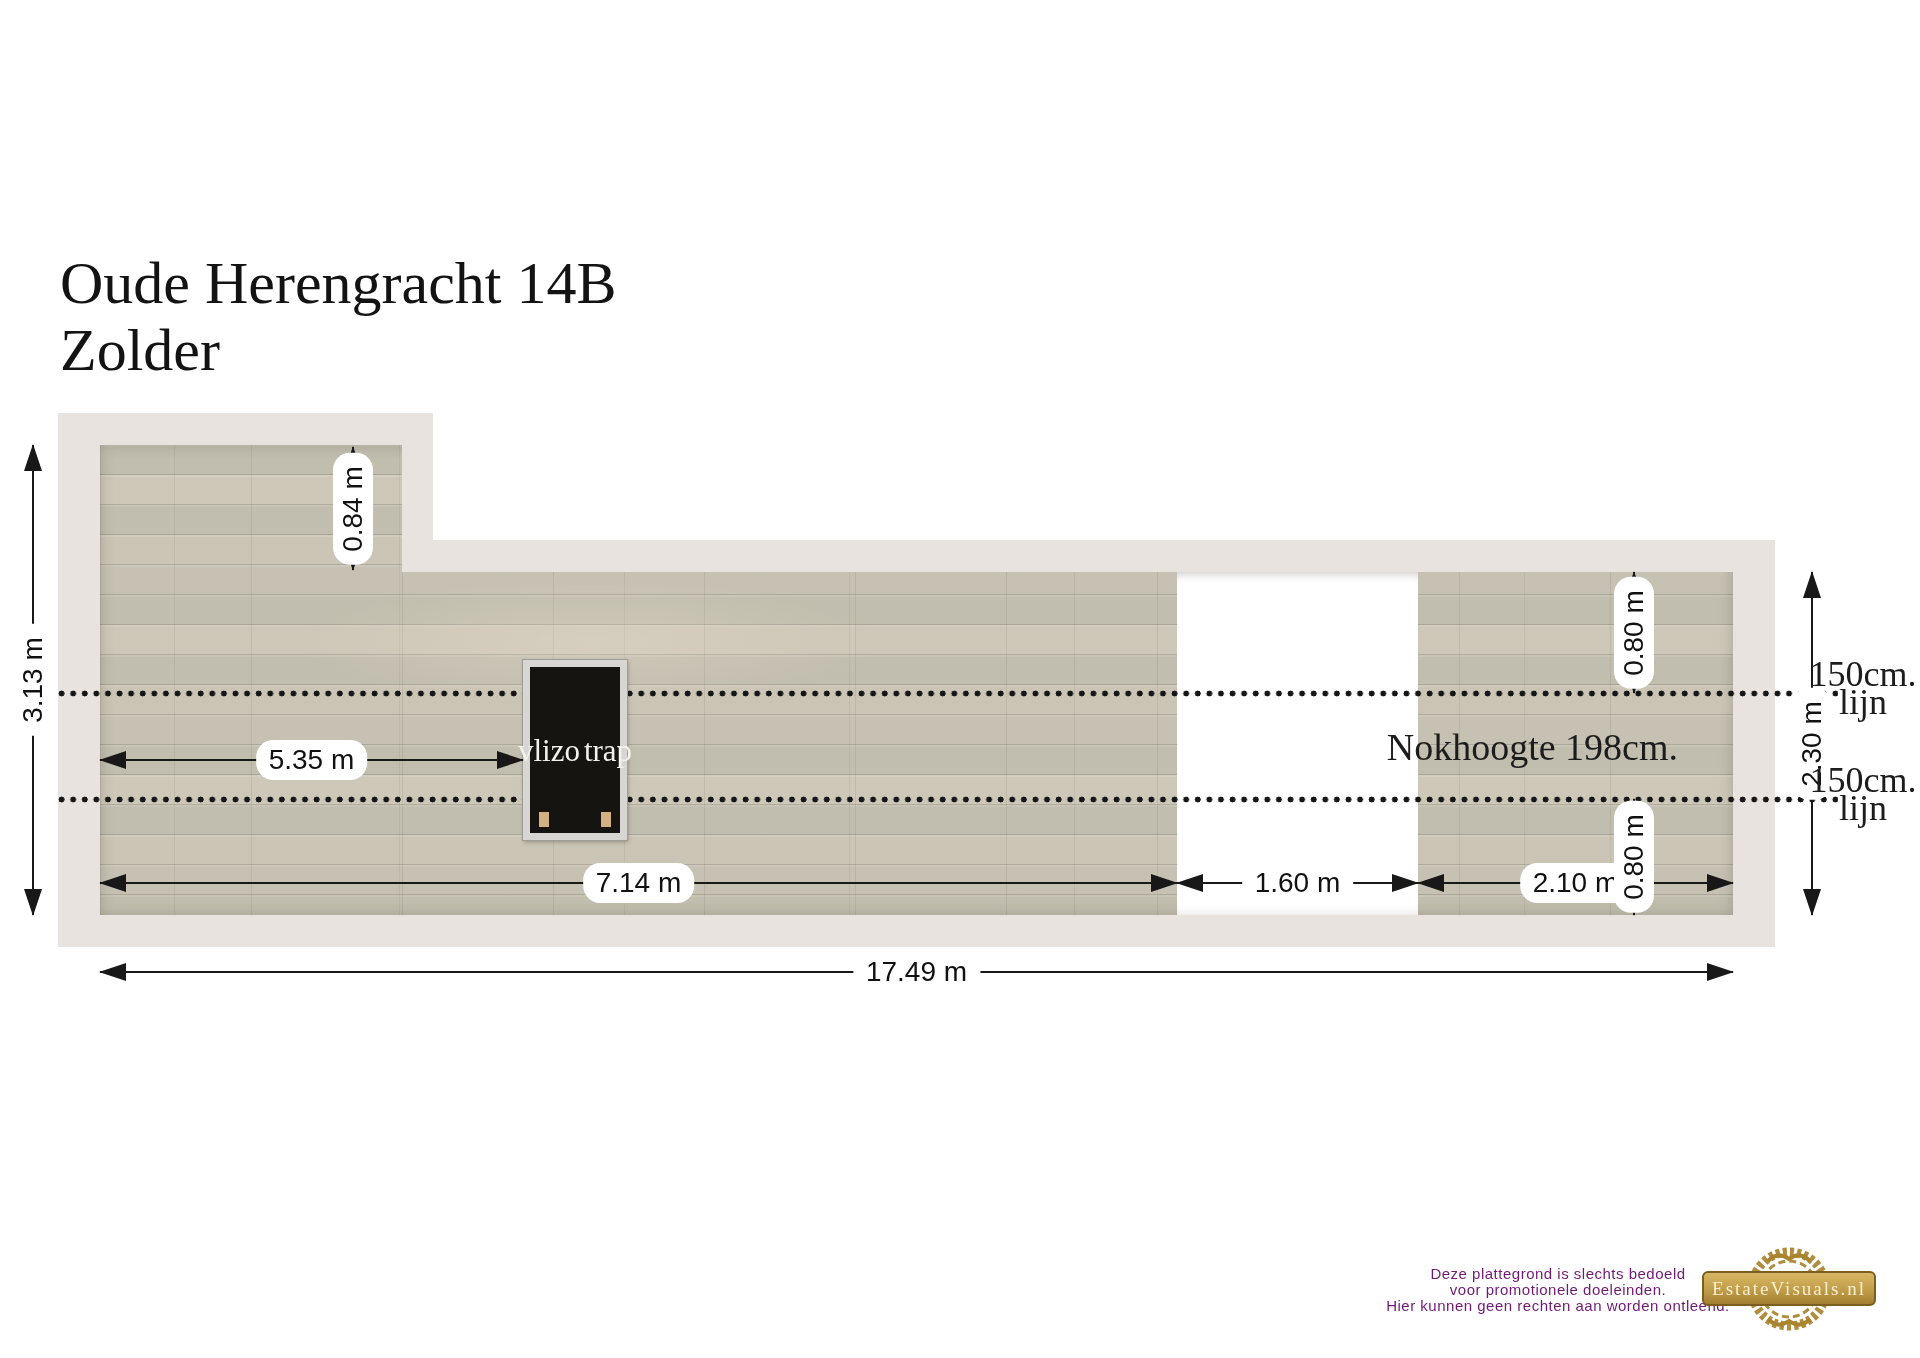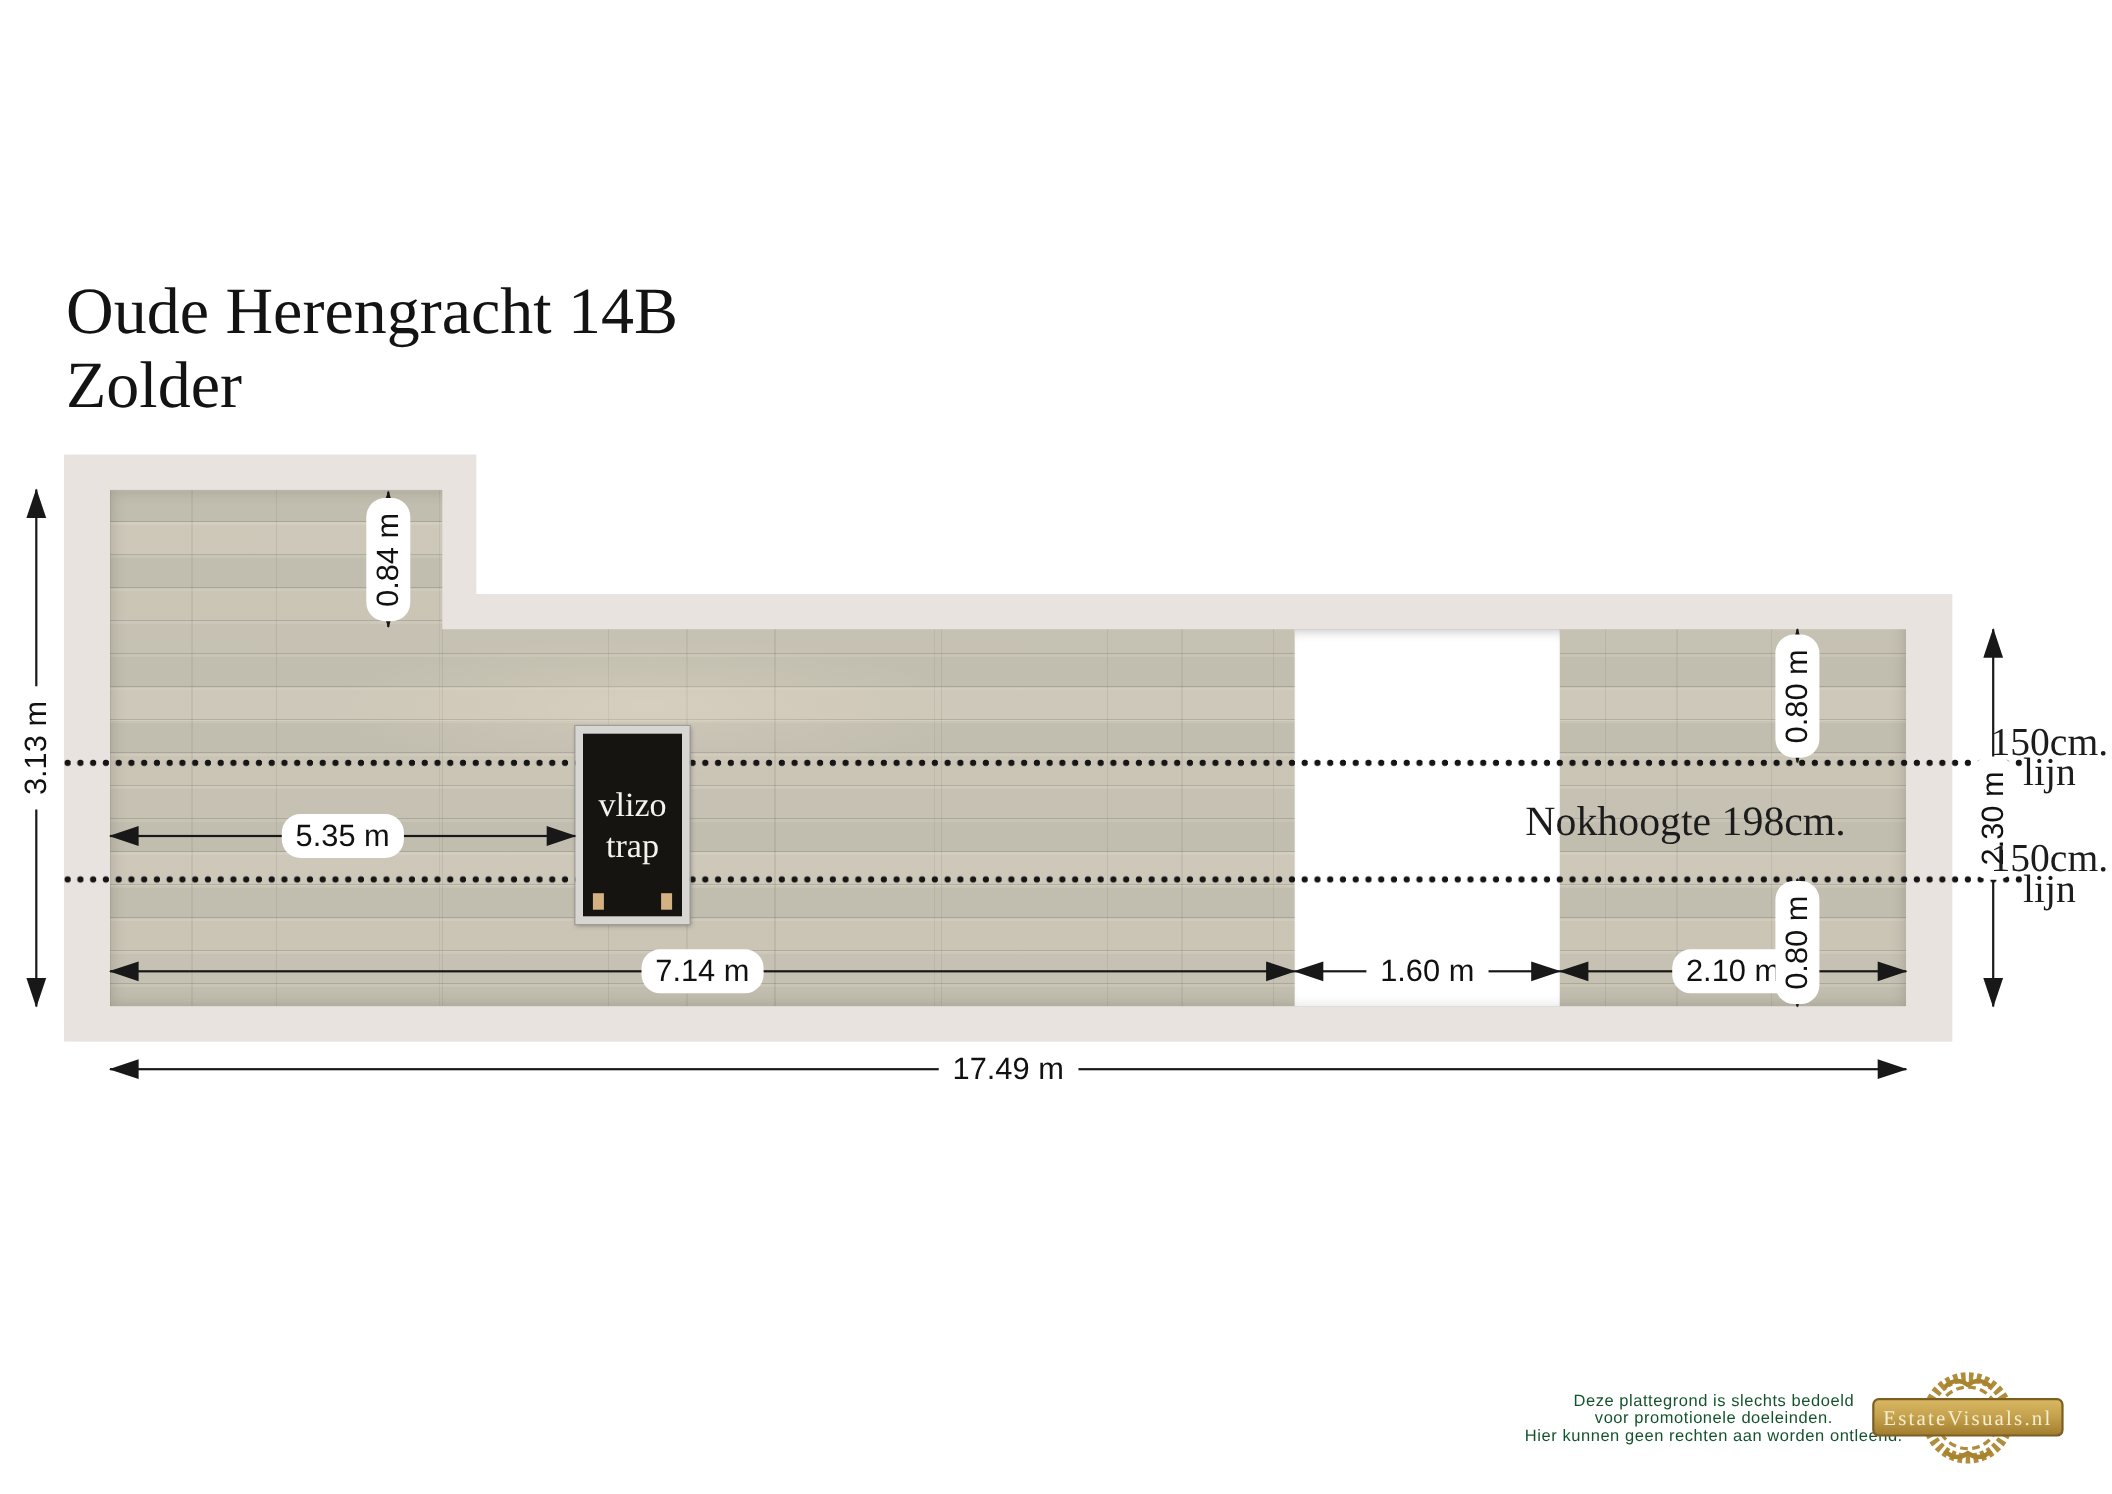--- a/index.html
+++ b/index.html
@@ -29,21 +29,21 @@
 
   
   .dotline{position:absolute;left:58px;width:1780px;height:7px;
         background-image:radial-gradient(circle at 3.5px 3.5px, #161616 2.7px, rgba(0,0,0,0) 3.2px);
         background-size:11.6px 7px;background-repeat:repeat-x;}
   .dot1{top:690px;} .dot2{top:796px;}
 
   
   .trap{position:absolute;left:523px;top:660px;width:104px;height:180px;background:#d8d6d3;
         outline:1px solid #9d9c99;box-shadow:1px 2px 4px rgba(60,55,50,0.4);box-sizing:border-box;padding:7px;}
-  .trap-inner{position:relative;width:100%;height:100%;background:#161410;display:flex;flex-direction:column;
+  .trap-inner{position:relative;width:100%;height:100%;background:#161410;display:flex;
         align-items:center;justify-content:center;gap:4px;}
   .trap-inner span{font-family:"Liberation Serif", serif;font-size:31px;line-height:33px;color:#f4f2ee;}
   .hinge{position:absolute;bottom:6px;width:10px;height:15px;background:#d4b183;}
   .hinge-l{left:9px;} .hinge-r{right:9px;}
 
   
   .dim{position:absolute;}
   .dim .line-h{position:absolute;left:0;top:-1px;width:100%;height:2px;background:#181818;}
   .dim .line-v{position:absolute;top:0;left:-1px;height:100%;width:2px;background:#181818;}
   .ar{position:absolute;width:0;height:0;}
@@ -57,21 +57,21 @@
 
   
   .nok{position:absolute;left:1376px;top:725px;width:302px;text-align:right;
        font-family:"Liberation Serif", serif;font-size:38px;color:#1c1c1c;}
   .lijn{position:absolute;left:1808px;width:110px;text-align:center;
        font-family:"Liberation Serif", serif;font-size:36px;line-height:28px;color:#1c1c1c;}
   .lijn1{top:660px;} .lijn2{top:766px;}
 
   
   .footer{position:absolute;left:1348px;top:1266px;width:420px;text-align:center;
-       font-size:15px;line-height:16px;color:#14532d;letter-spacing:0.5px;}
+       font-size:15px;line-height:16px;color:#701a75;letter-spacing:0.5px;}
   .logo{position:absolute;left:1698px;top:1243px;width:182px;height:92px;}
 </style>
 </head>
 <body>
 
 <div class="canvas">
 
   <div class="title">
     <div>Oude Herengracht 14B</div>
     <div>Zolder</div>

